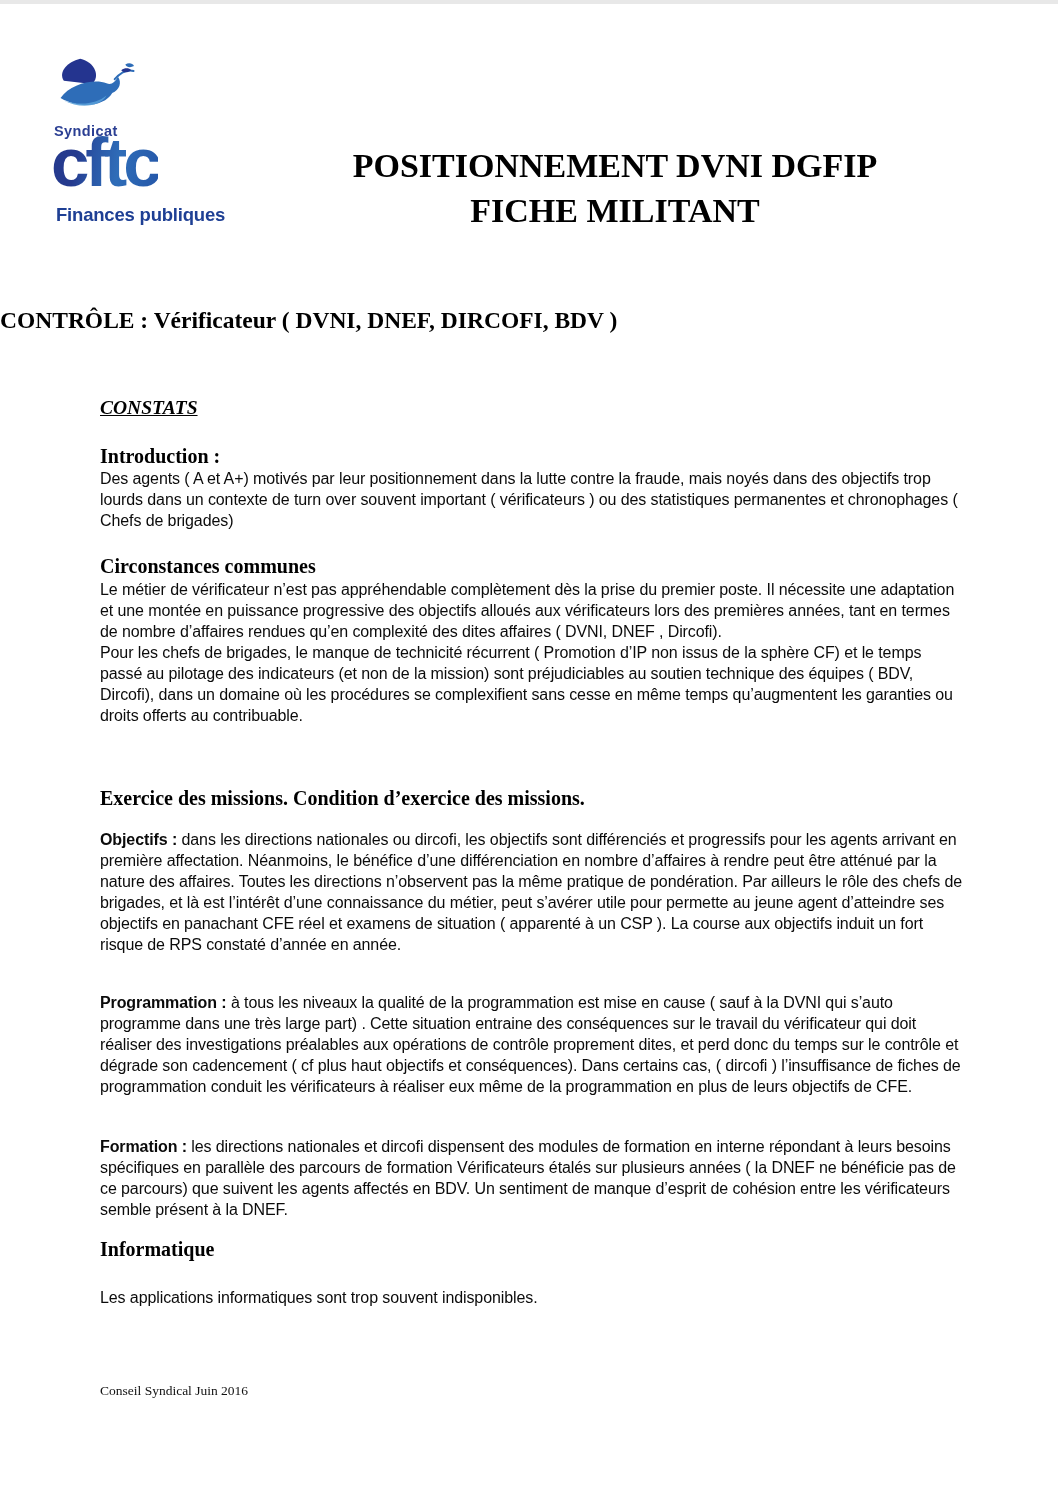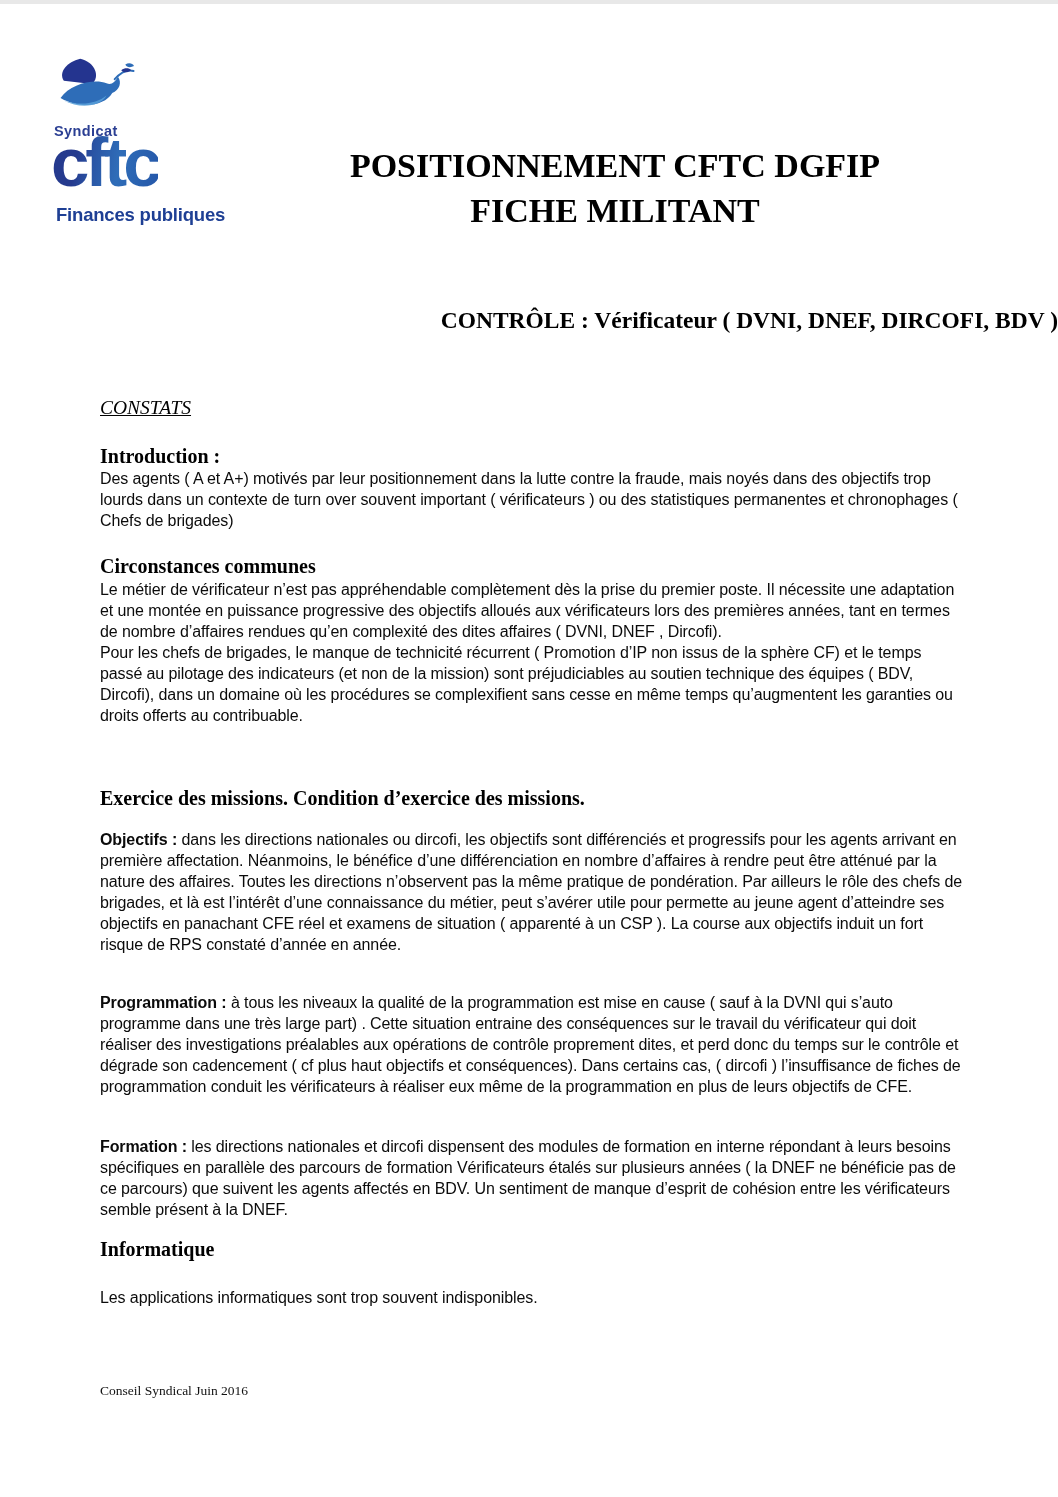--- a/index.html
+++ b/index.html
@@ -31,28 +31,28 @@
   }
   
   .doc-title{
     position:absolute;left:225px;top:139px;width:780px;
     text-align:center;
     font-family:"Liberation Serif",serif;
     font-weight:bold;font-size:34px;line-height:45px;color:#000;
   }
   .doc-subtitle{
     position:absolute;left:0;top:303px;width:1058px;
-    text-align:right;
+    text-align:left;
     font-family:"Liberation Serif",serif;
     font-weight:bold;font-size:23.5px;color:#000;
   }
   .constats{
     position:absolute;left:100px;top:393px;
     font-family:"Liberation Serif",serif;
-    font-weight:normal;font-style:italic;font-size:19.5px;
+    font-weight:bold;font-style:italic;font-size:19.5px;
     text-decoration:underline;color:#000;
   }
   .sec-head{
     position:absolute;left:100px;
     font-family:"Liberation Serif",serif;
     font-weight:bold;font-size:20px;color:#000;
   }
   
   .body-block{
     position:absolute;left:100px;width:866px;
@@ -79,21 +79,21 @@
       <path d="M74 27 C82 18 90 15 97 17" stroke="#2e6db8" stroke-width="2.4" fill="none" stroke-linecap="round"></path>
       <path d="M87 9 C91 6.5 96 7.5 97.5 11 C93 13.5 88.5 12.5 87 9 Z" fill="#2e6db8"></path>
       <path d="M82 16 C86 13 91.5 13 94 16 C90 19.5 84.5 19.5 82 16 Z" fill="#24348f"></path>
     </svg>
     <div class="syndicat">Syndicat</div>
     <div class="wordmark">cftc</div>
     <div class="tagline">Finances publiques</div>
   </div>
 
   <div class="doc-title">
-    <div>POSITIONNEMENT CFTC DGFIP</div>
+    <div>POSITIONNEMENT DVNI DGFIP</div>
     <div>FICHE MILITANT</div>
   </div>
 
   <div class="doc-subtitle">CONTRÔLE : Vérificateur ( DVNI, DNEF, DIRCOFI, BDV )</div>
 
   <div class="constats">CONSTATS</div>
 
   <div class="sec-head" style="top:441px;">Introduction :</div>
   <div class="body-block" style="top:464px;">
     <p>Des agents ( A et A+) motivés par leur positionnement dans la lutte contre la fraude, mais noyés dans des objectifs trop lourds dans un contexte de turn over souvent important ( vérificateurs ) ou des statistiques permanentes et chronophages ( Chefs de  brigades)</p>

